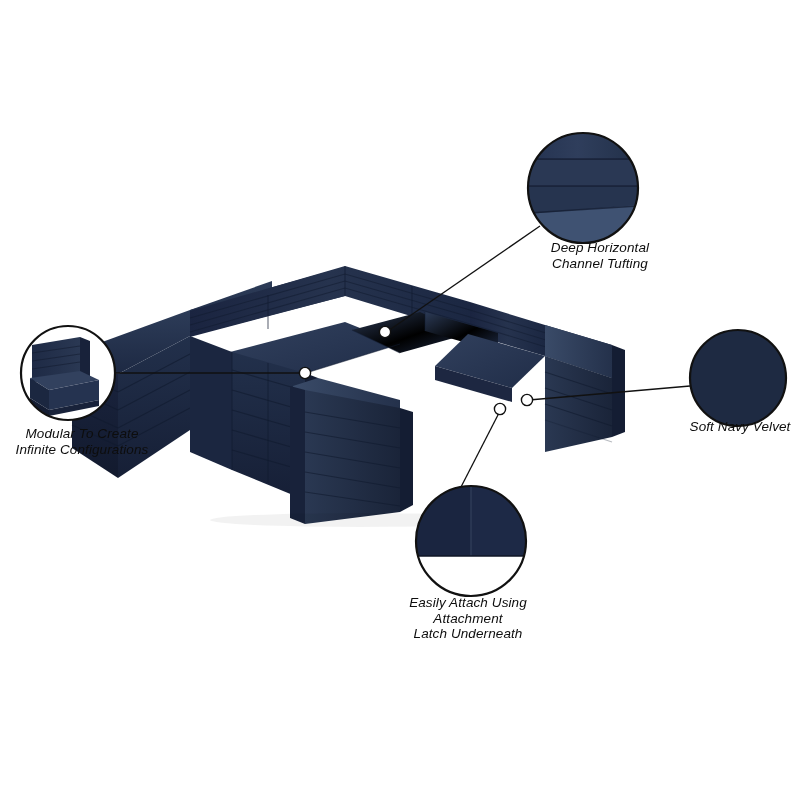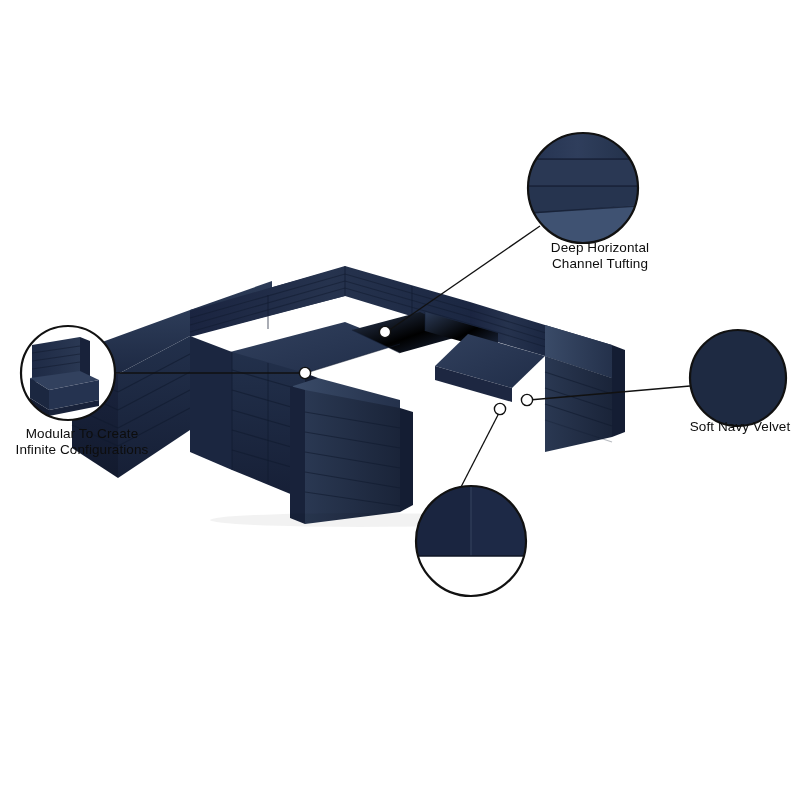--- a/index.html
+++ b/index.html
@@ -2,21 +2,21 @@
 <html><head>
 <meta charset="utf-8">
 <title>Modular Sectional Feature Infographic</title>
 <style>
   html,body{margin:0;padding:0;background:#ffffff;}
   body{
     width:800px;height:800px;
     font-family:"Liberation Sans","DejaVu Sans",sans-serif;
     overflow:hidden;position:relative;
   }
-  #stage{position:absolute;inset:0;width:800px;height:800px;}
+  #stage{position:absolute;inset:0;width:800px;height:800px;font-style:italic;}
   .layer{position:absolute;left:0;top:0;width:800px;height:800px;}
   svg.layer{overflow:visible;}
 
   .callout-label{
     position:absolute;
     text-align:center;
     font-size:13.5px;
     line-height:15.5px;
     color:#0d0d0d;
     letter-spacing:.1px;
@@ -305,14 +305,17 @@
   </svg>
 
   <div class="callout-label" id="label-tufting">Deep Horizontal
 Channel Tufting</div>
 
   <div class="callout-label" id="label-modular">Modular To Create
 Infinite Configurations</div>
 
   <div class="callout-label" id="label-velvet">Soft Navy Velvet</div>
 
+  <div class="callout-label" id="label-latch">Easily Attach Using
+Attachment
+Latch Underneath</div>
 
 </div>
 
 </body></html>

